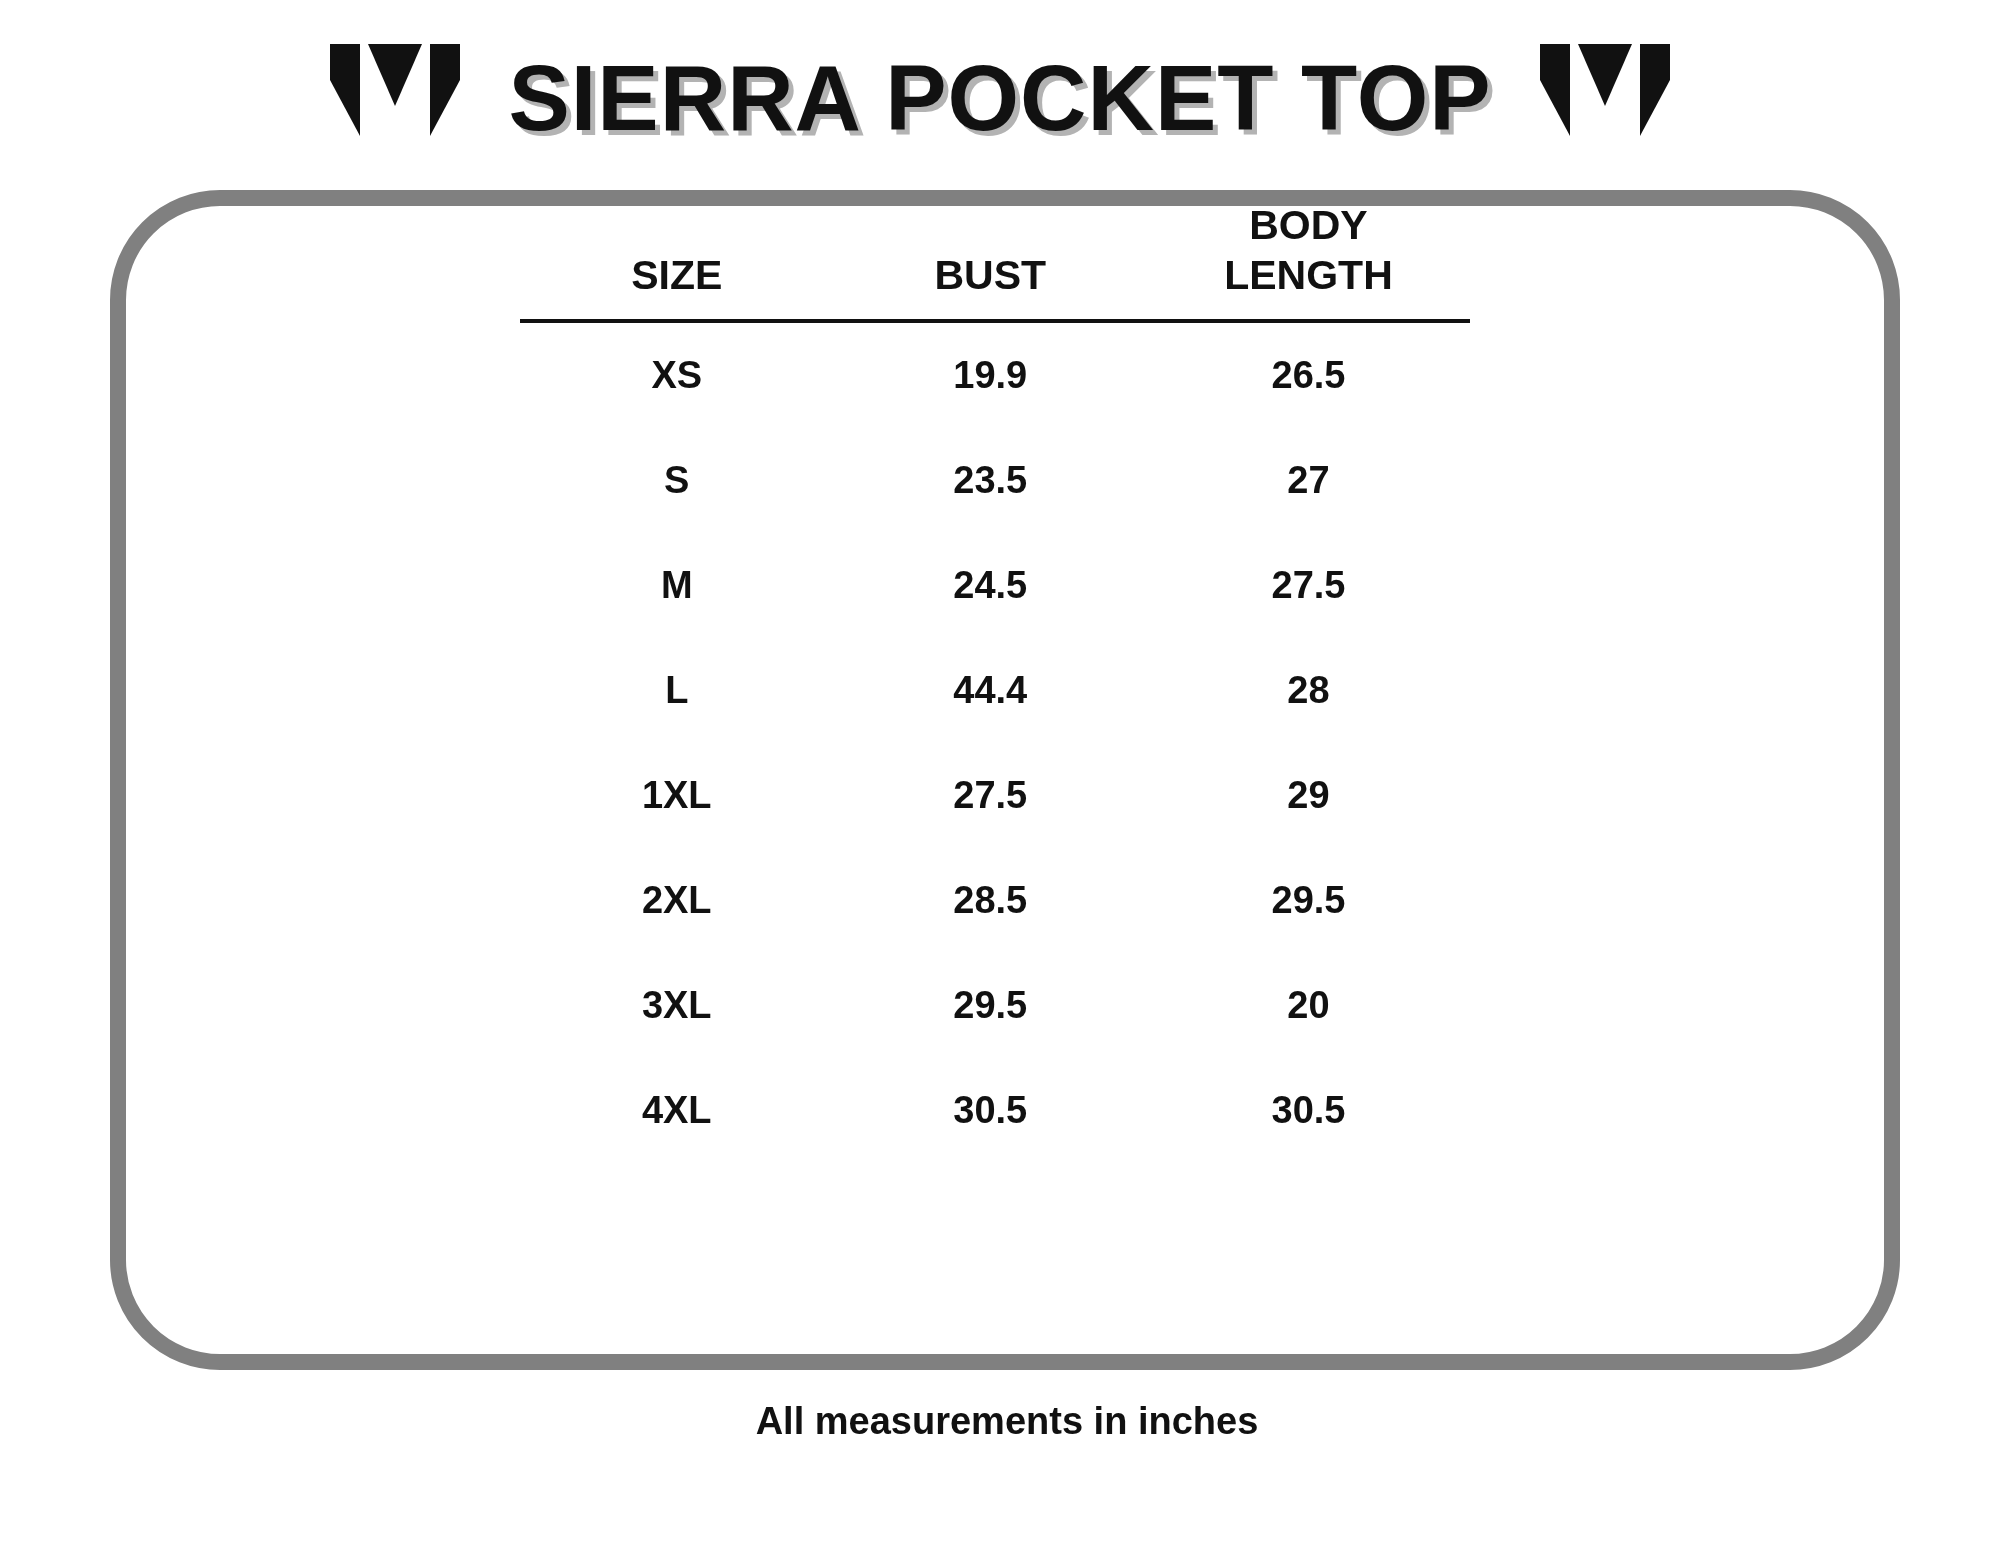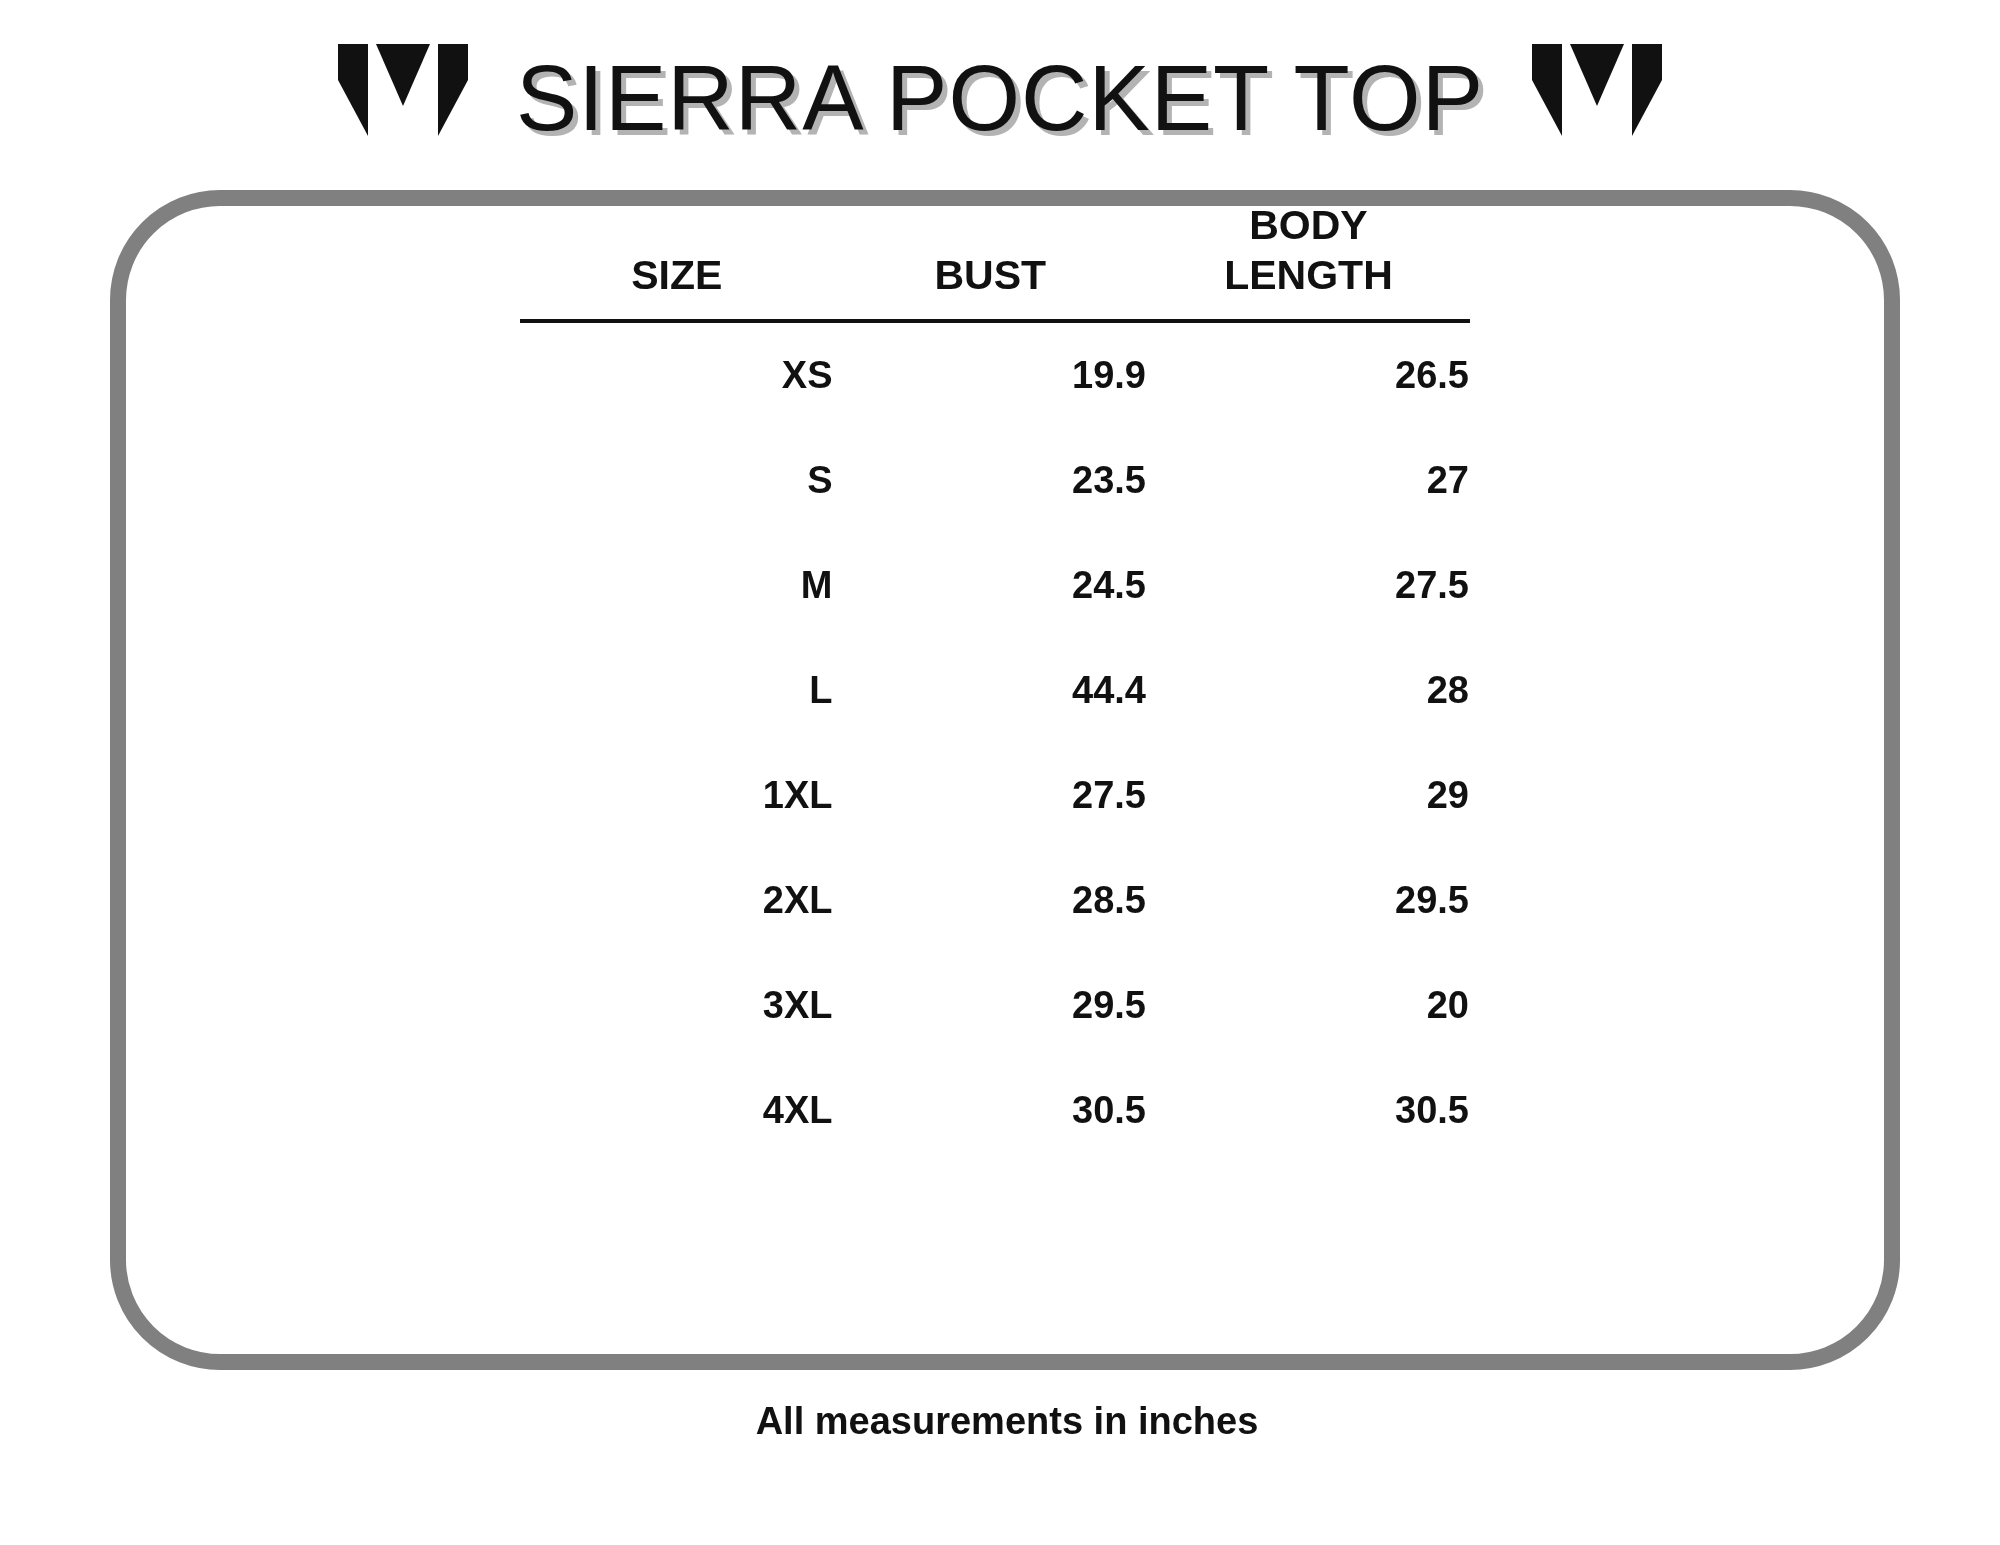--- a/index.html
+++ b/index.html
@@ -36,21 +36,21 @@
 
   .logo {
     width: 130px;
     height: 108px;
     flex: none;
     display: block;
   }
 
   .title {
     font-size: 92px;
-    font-weight: normal;
+    font-weight: bold;
     letter-spacing: 1px;
     color: #111111;
     white-space: nowrap;
     text-shadow: 5px 5px 0 #b3b3b3;
     line-height: 1;
   }
 
   
   .frame {
     position: absolute;
@@ -99,21 +99,21 @@
   .head-cell-two-line {
     display: inline-block;
     text-align: center;
     line-height: 1.22;
   }
 
   table.sizes td {
     font-size: 38px;
     font-weight: bold;
     color: #111111;
-    text-align: right;
+    text-align: center;
     height: 103px;
     vertical-align: middle;
   }
 
   
   .footnote {
     position: absolute;
     left: 7px;
     top: 1400px;
     width: 100%;

